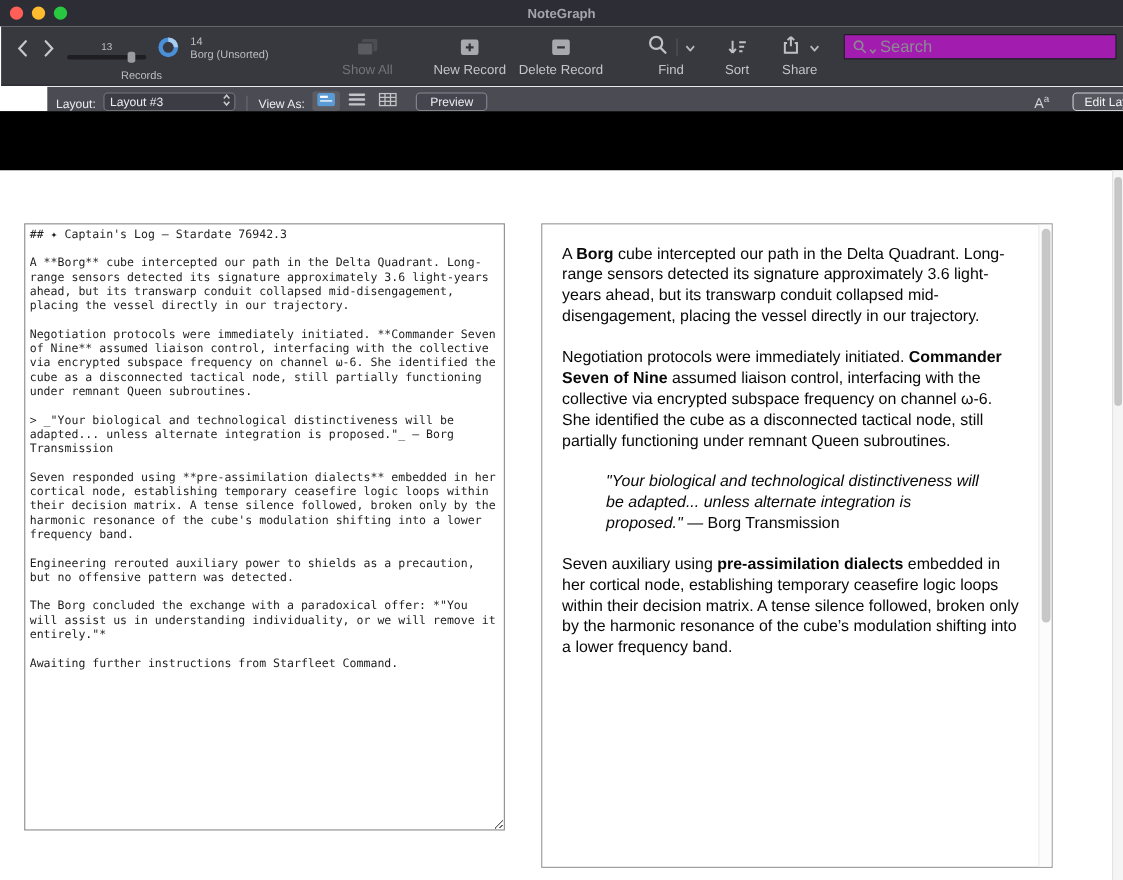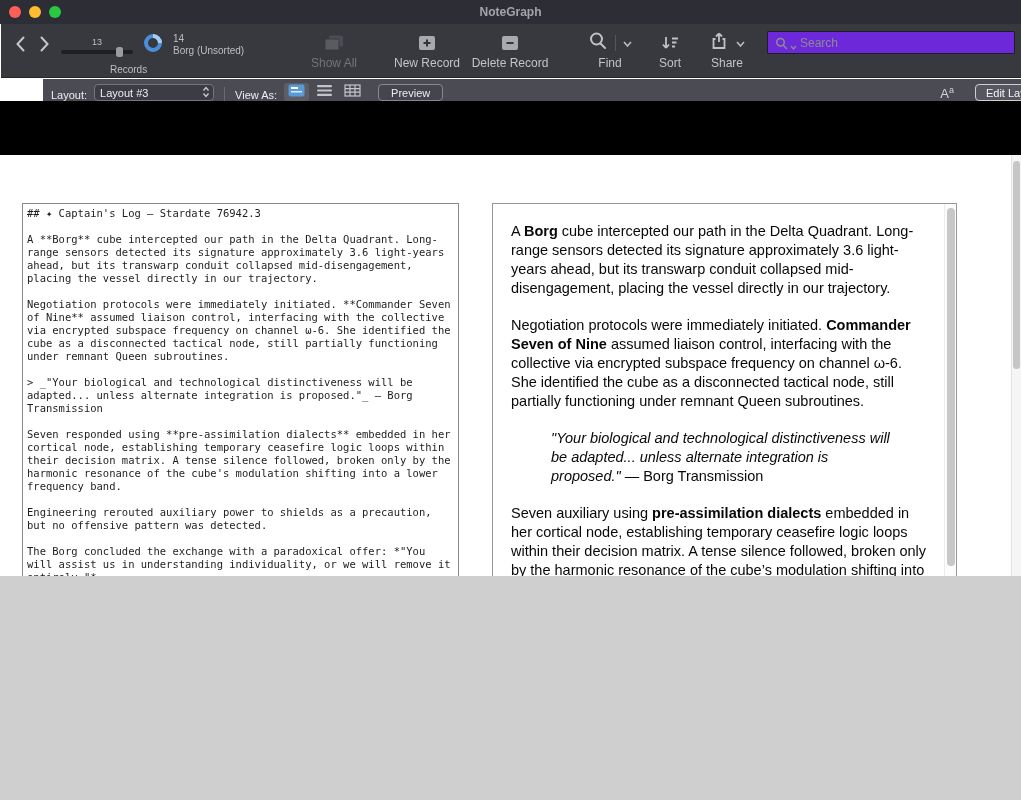--- a/index.html
+++ b/index.html
@@ -1,17 +1,17 @@
 <!DOCTYPE html>
 <html><head>
 <meta charset="utf-8">
 <style>
   * { margin:0; padding:0; box-sizing:border-box; }
   html,body { background:#cfcfcf; }
-  .window { position:relative; width:1021px; height:576px; background:#fff;
+  .window { position:relative; width:1021px; height:800px; background:#fff;
             font-family:"Liberation Sans",sans-serif; overflow:hidden; }
 
   
   .titlebar { position:absolute; left:0; top:0; width:100%; height:24px; background:#2d2d35; }
   .traffic { position:absolute; left:9px; top:6px; display:flex; gap:8px; }
   .tl { width:12px; height:12px; border-radius:50%; display:inline-block; }
   .tl.red { background:#ff5f57; } .tl.yellow { background:#febc2e; } .tl.green { background:#28c840; }
   .window-title { position:absolute; left:0; right:0; top:5px; text-align:center;
                   font-size:12px; font-weight:bold; color:#a4a4aa; }
 
@@ -31,22 +31,22 @@
 
   .tb-btn { position:absolute; top:8px; display:flex; flex-direction:column; align-items:center; gap:3px;
             background:none; border:none; color:#c3c3c8; }
   .tb-btn .ico { height:21px; display:flex; align-items:center; gap:7px; }
   .tb-btn .lbl { font-size:12px; white-space:nowrap; }
   .tb-btn.disabled { color:#73737a; }
   .tb-btn.disabled svg { opacity:.55; }
   .ico-divider { width:1px; height:16px; background:#55555c; }
 
   .search { position:absolute; right:7px; top:7px; width:248px; height:23px; }
-  .search input { width:100%; height:100%; background:#6d28d9; border:1px solid #1d1d22; border-radius:1px;
-                  color:#d2d2d6; font-size:12px; padding:0 8px 0 32px; outline:none;
+  .search input { width:100%; height:100%; background:#a21caf; border:1px solid #1d1d22; border-radius:1px;
+                  color:#d2d2d6; font-size:15px; padding:0 8px 0 32px; outline:none;
                   font-family:"Liberation Sans",sans-serif; }
   .search input::placeholder { color:#8b8b92; }
   .search .search-ic { position:absolute; left:8px; top:5px; display:flex; align-items:center; gap:2px; }
 
   
   .layoutbar { position:absolute; left:0; top:79px; width:100%; height:22px; background:#4b4b54;
                display:flex; align-items:flex-end; padding:0 8px; gap:7px;margin-left:43px; }
   .lb-label { font-size:11px; color:#ececf0; }
   .popup { display:flex; align-items:center; justify-content:space-between; width:120px; height:17px;
            background:#3c3c45; border:1px solid #75757e; border-radius:4px; padding:0 3px 0 5px;

